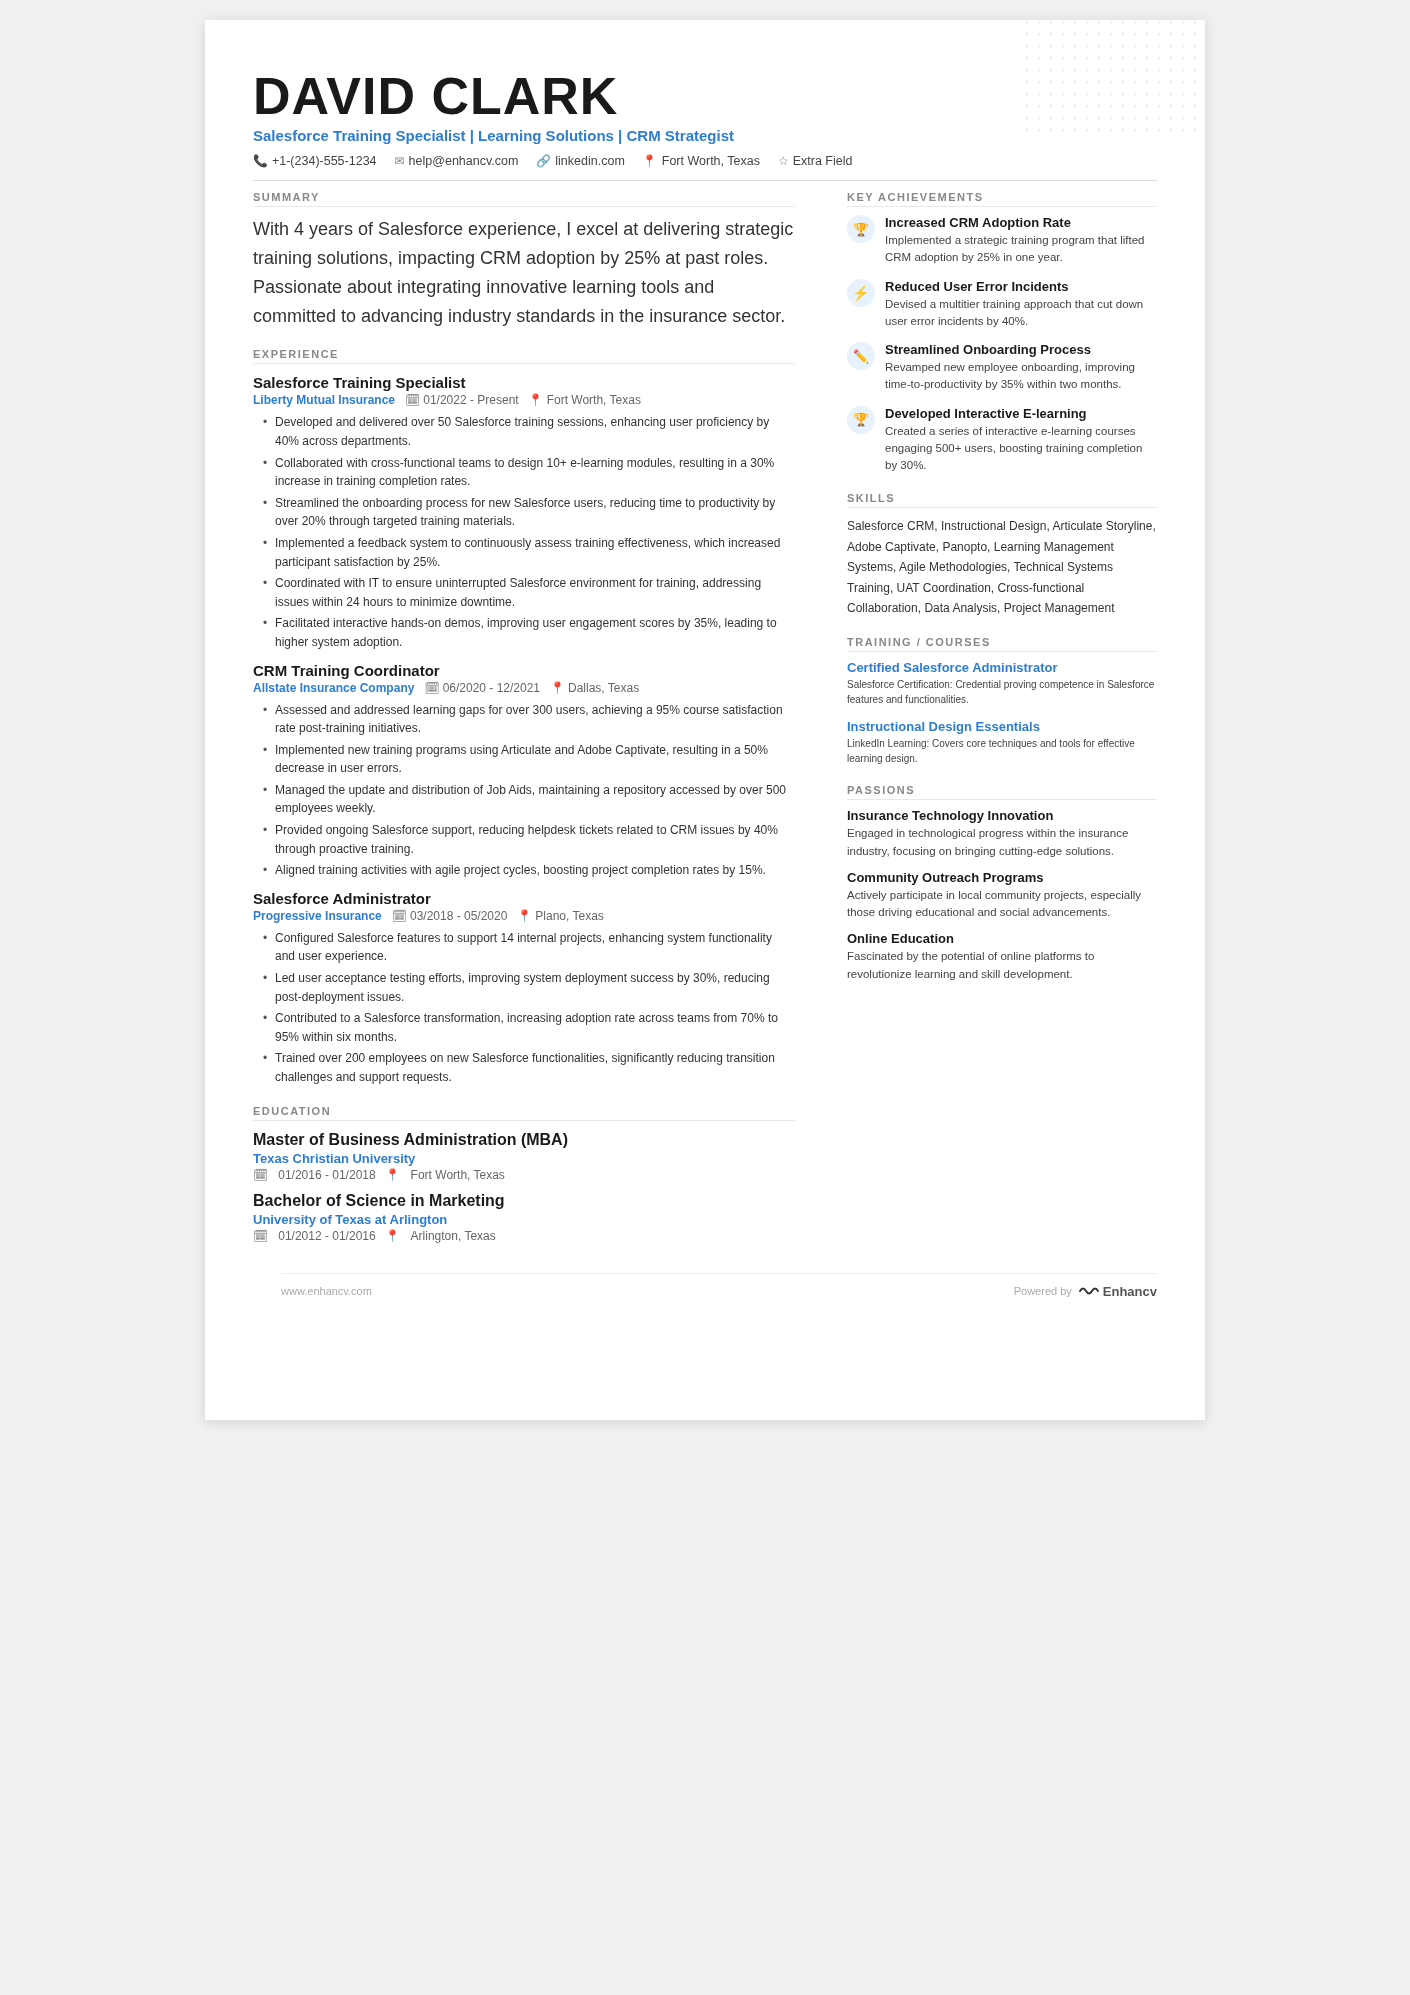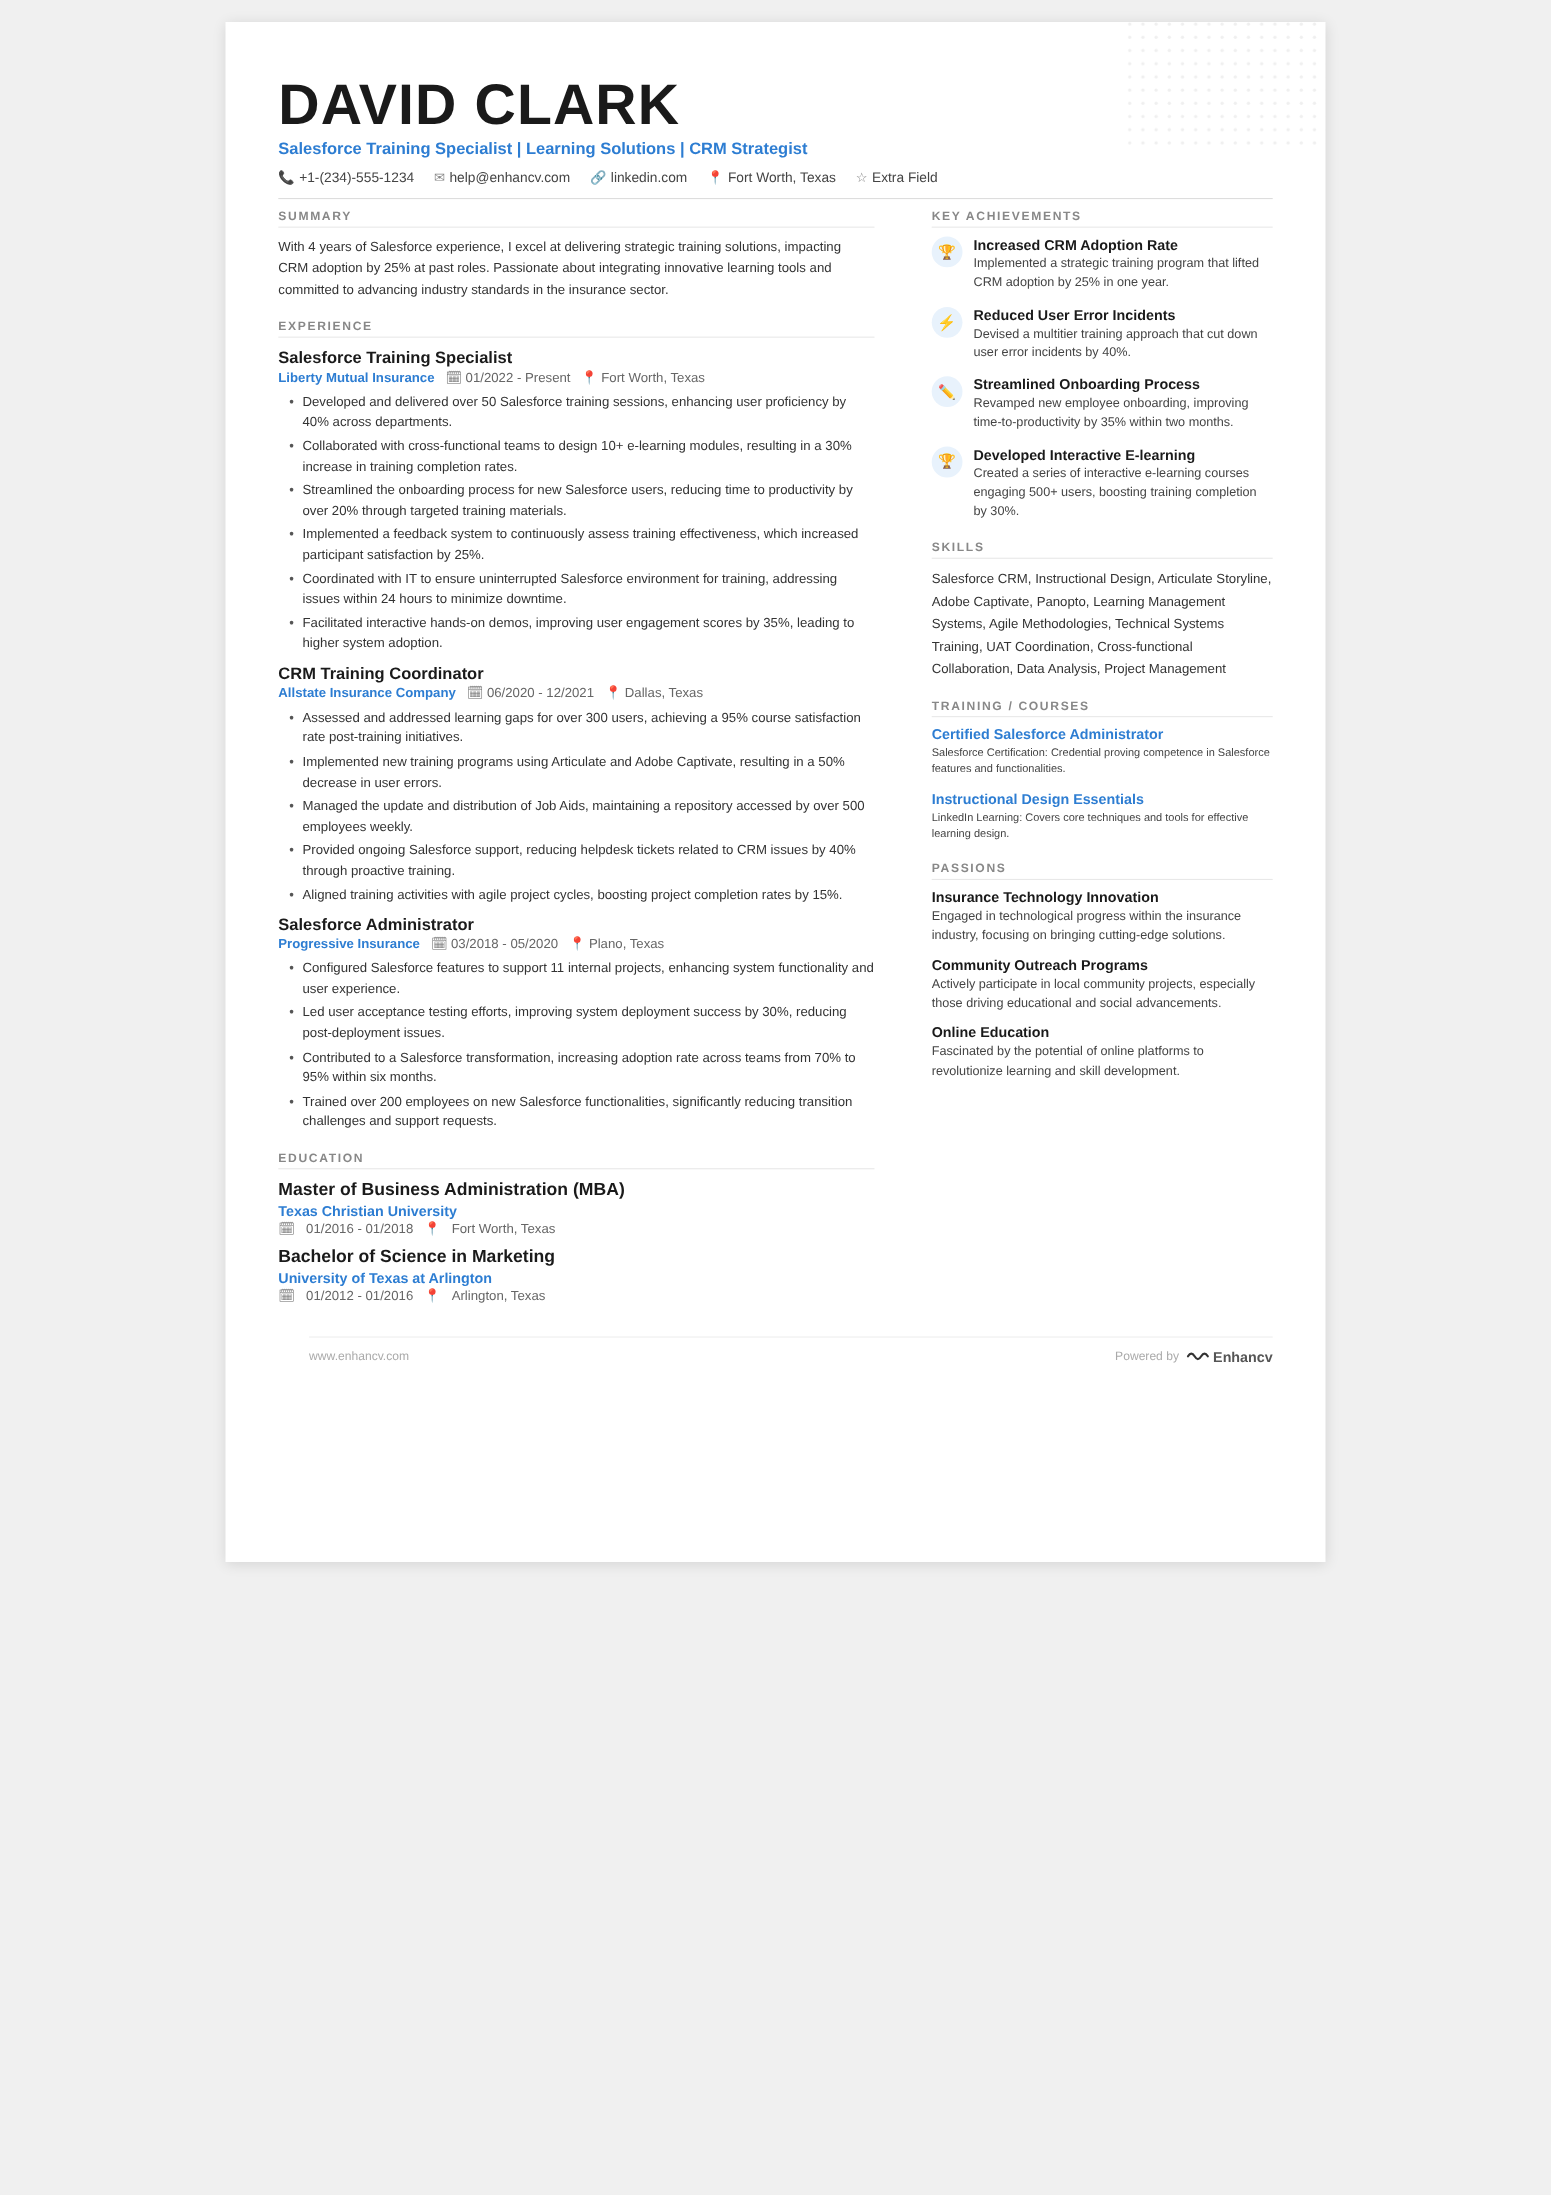--- a/index.html
+++ b/index.html
@@ -65,21 +65,21 @@
       color: #888;
       text-transform: uppercase;
       margin-bottom: 8px;
       margin-top: 18px;
       border-bottom: 1.5px solid #e8e8e8;
       padding-bottom: 3px;
     }
     .section-title:first-child { margin-top: 0; }
     
     .summary-text {
-      font-size: 12px;
+      font-size: 18px;
       color: #333;
       line-height: 1.6;
     }
     
     .job-title {
       font-size: 15px;
       font-weight: 700;
       color: #1a1a1a;
       margin-bottom: 2px;
       margin-top: 10px;
@@ -344,21 +344,21 @@
           <span class="job-date">
             <span>🗓</span>
             03/2018 - 05/2020
           </span>
           <span class="job-location">
             <span>📍</span>
             Plano, Texas
           </span>
         </div>
         <ul class="bullet-list">
-          <li>Configured Salesforce features to support 11 internal projects, enhancing system functionality and user experience.</li>
+          <li>Configured Salesforce features to support 14 internal projects, enhancing system functionality and user experience.</li>
           <li>Led user acceptance testing efforts, improving system deployment success by 30%, reducing post-deployment issues.</li>
           <li>Contributed to a Salesforce transformation, increasing adoption rate across teams from 70% to 95% within six months.</li>
           <li>Trained over 200 employees on new Salesforce functionalities, significantly reducing transition challenges and support requests.</li>
         </ul>
       </div>
 
       <div class="section-title">EDUCATION</div>
 
       <div class="edu-entry">
         <div class="edu-degree">Master of Business Administration (MBA)</div>

